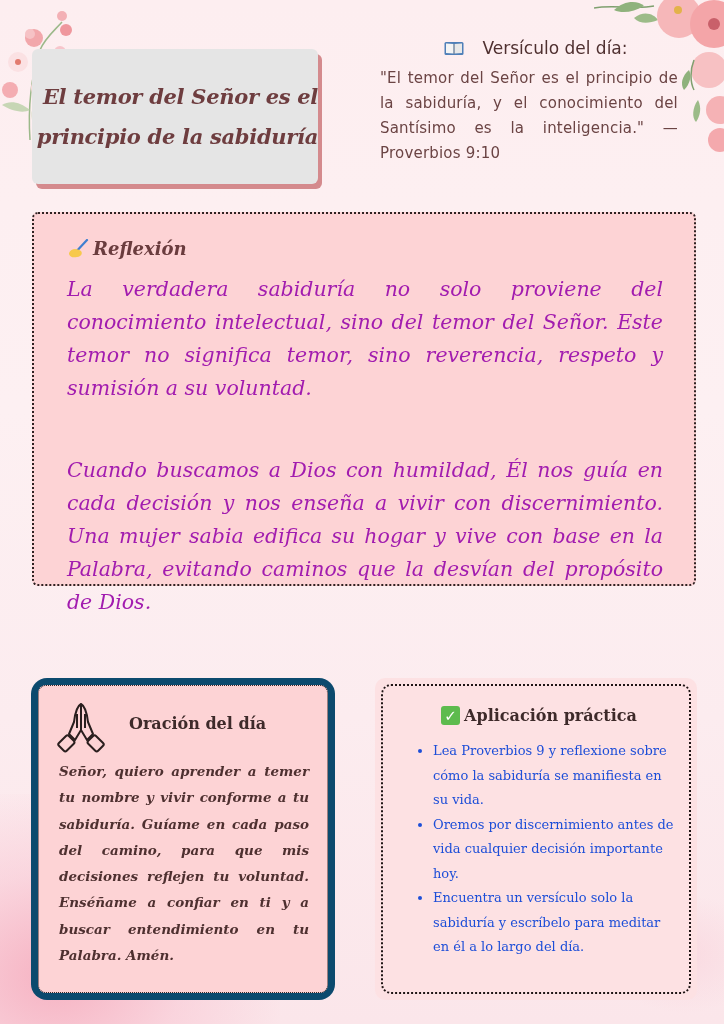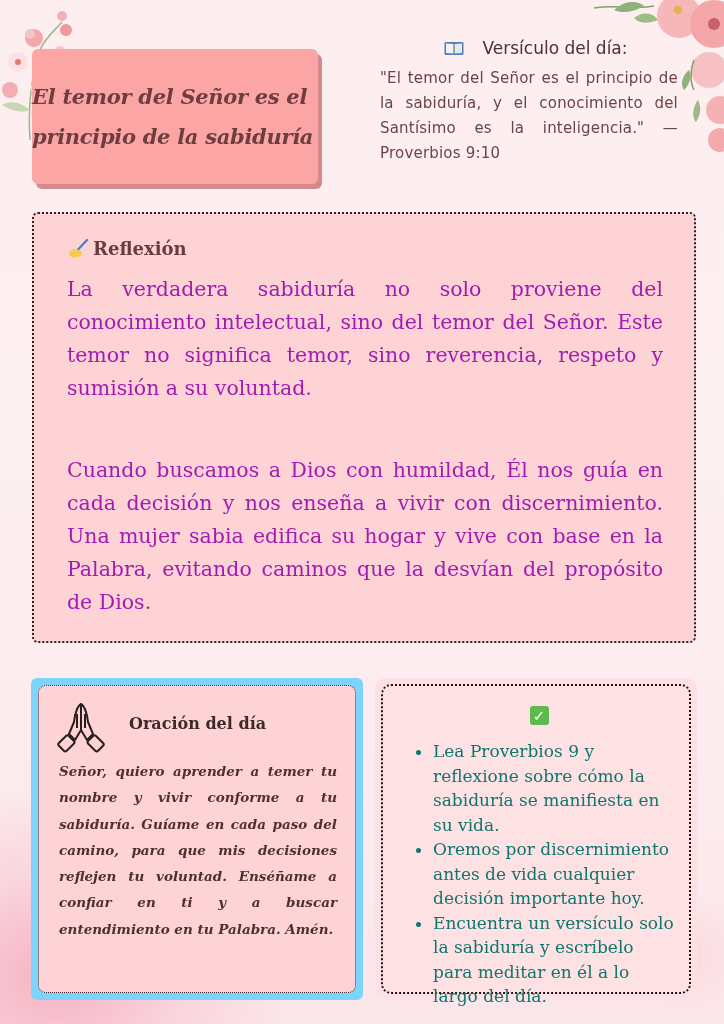--- a/index.html
+++ b/index.html
@@ -19,25 +19,25 @@
     position: absolute; right: -40px; bottom: 10px; width: 160px; height: 120px;
     background: radial-gradient(ellipse at center, rgba(248,205,215,0.5) 0%, rgba(252,235,238,0) 70%);
   }
   
   .flower-left { position: absolute; left: 0; top: 10px; width: 80px; height: 135px; }
   .flower-right { position: absolute; right: 0; top: 0; width: 130px; height: 160px; }
 
   
   .title-card {
     position: absolute; left: 32px; top: 49px; width: 286px; height: 135px;
-    background: #fca5a5;
+    background: #e5e5e5;
     border-radius: 6px;
     box-shadow: 4px 5px 0 #d48a8d;
     display: flex; align-items: center; justify-content: center;
-    text-align: left;
+    text-align: right;
   }
   .title-text {
     font-family: "DejaVu Serif", serif;
     font-style: italic; font-weight: bold;
     font-size: 21px; line-height: 40px; color: #6e3d3f;
     letter-spacing: -0.3px;
   }
   
   .verse {
     position: absolute; left: 380px; top: 38px; width: 298px;
@@ -47,43 +47,44 @@
     font-family: "DejaVu Sans", sans-serif; font-size: 17px; color: #4f3030;
     margin-left: 14px;
   }
   .verse-text {
     margin-top: 8px;
     font-family: "DejaVu Sans", sans-serif; font-size: 15px; line-height: 25px;
     color: #6b4444; text-align: justify; letter-spacing: 0.2px;
   }
   
   .reflection {
-    position: absolute; left: 32px; top: 212px; width: 664px; height: 431px;
+    position: absolute; left: 32px; top: 212px; width: 664px; height: 374px;
     background: #fdd3d5;
     border: 2.5px dotted #2f2222;
     border-radius: 6px;
     padding: 24px 31px 0 33px;
+    font-style: italic;
   }
   .section-heading {
     display: flex; align-items: center; gap: 4px;
     font-family: "DejaVu Serif", serif; font-weight: bold;
     font-size: 18px; color: #6a3c3e;
   }
   .reflection-body p {
     font-family: "DejaVu Serif", serif; font-size: 20.5px; line-height: 33px;
     color: #a21caf; text-align: justify;
   }
   .reflection-body { margin-top: 14px; }
   .reflection-body p + p { margin-top: 49px; }
 
   
   .prayer-outer {
-    position: absolute; left: 31px; top: 678px; width: 332px; height: 322px;
-    background: #7dd3fc;
-    border-radius: 6px;
+    position: absolute; left: 31px; top: 678px; width: 304px; height: 322px;
+    background: #0c4a6e;
+    border-radius: 16px;
     padding: 7px;
   }
   .prayer-inner {
     width: 100%; height: 100%;
     background: #fdd3d5;
     border: 1.5px dotted #3a2a2a;
     border-radius: 8px;
     position: relative;
     padding: 72px 18px 0 20px;
   }
@@ -105,21 +106,21 @@
   }
   .app-inner {
     width: 100%; height: 100%;
     border: 2.5px dotted #1e1414;
     border-radius: 10px;
     padding: 20px 14px 0 20px;
   }
   .app-heading { justify-content: center; font-size: 16px; color: #3e2a2a; }
   .app-list {
     margin-top: 14px; padding-left: 30px;
-    font-family: "DejaVu Serif", serif; font-size: 17px; line-height: 24.5px; color: #0f766e;
+    font-family: "DejaVu Serif", serif; font-size: 13px; line-height: 24.5px; color: #1d4ed8;
   }
   .app-list li { margin: 0; }
   .check-box {
     display: inline-flex; align-items: center; justify-content: center;
     width: 19px; height: 19px; background: #5dbb4e; border-radius: 3px;
     color: #fff; font-size: 15px; font-weight: bold; font-family: "DejaVu Sans", sans-serif;
   }
 </style>
 </head>
 <body>
@@ -206,20 +207,21 @@
     </svg>
     <div class="prayer-heading">Oración del día</div>
     <div class="prayer-text">Señor, quiero aprender a temer tu nombre y vivir conforme a tu sabiduría. Guíame en cada paso del camino, para que mis decisiones reflejen tu voluntad. Enséñame a confiar en ti y a buscar entendimiento en tu Palabra. Amén.</div>
   </div>
 </div>
 
 <div class="app-outer">
   <div class="app-inner">
     <div class="section-heading app-heading">
       <span class="check-box">✓</span>
+      <span>Aplicación práctica</span>
     </div>
     <ul class="app-list">
       <li>Lea Proverbios 9 y reflexione sobre cómo la sabiduría se manifiesta en su vida.</li>
       <li>Oremos por discernimiento antes de vida cualquier decisión importante hoy.</li>
       <li>Encuentra un versículo solo la sabiduría y escríbelo para meditar en él a lo largo del día.</li>
     </ul>
   </div>
 </div>
 
 </body></html>

